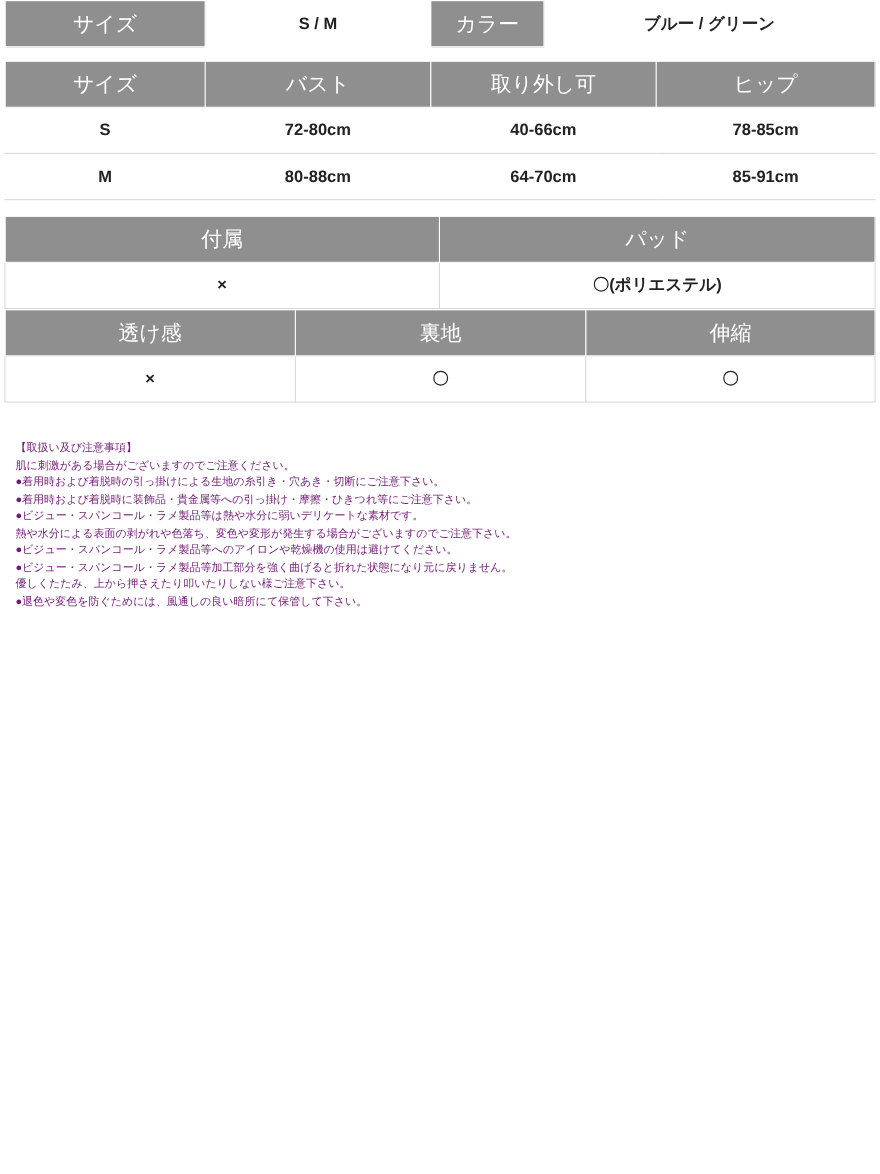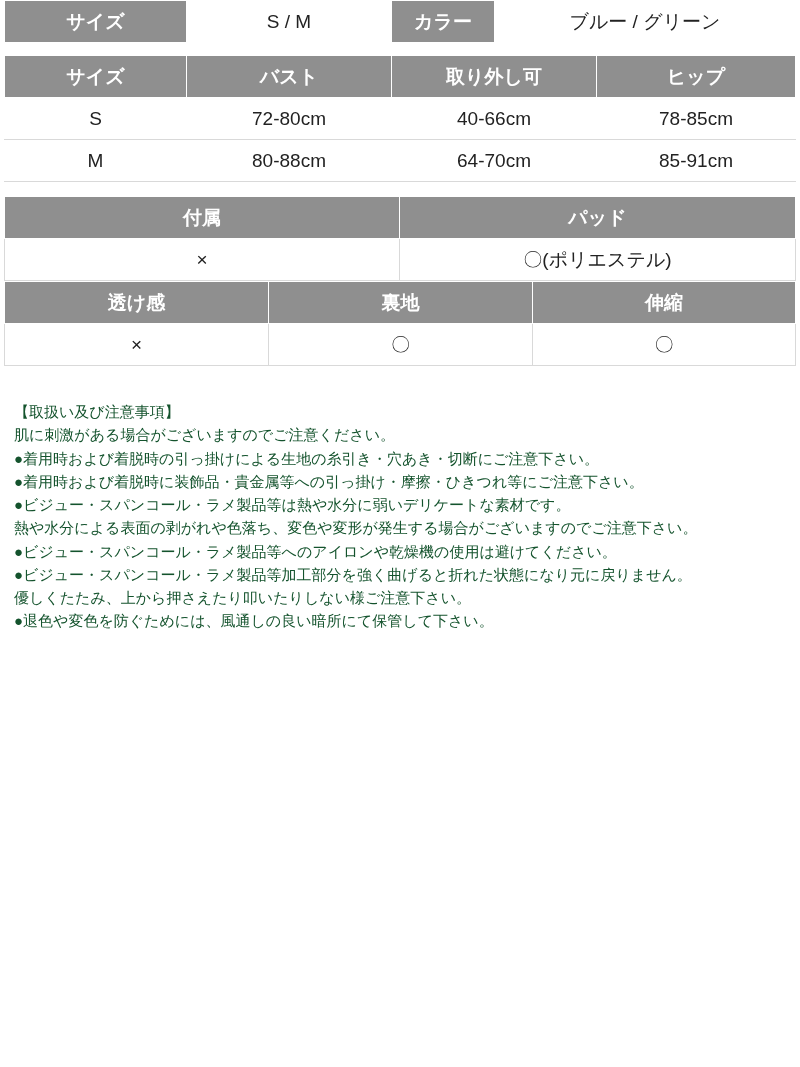--- a/index.html
+++ b/index.html
@@ -20,50 +20,50 @@
   table {
     border-collapse: collapse;
     width: 792px;
     margin: 0 4px;
     table-layout: fixed;
   }
   td {
     border: 1px solid #ffffff;
     text-align: center;
     vertical-align: middle;
-    font-size: 19px;
+    font-size: 15px;
     color: #222222;
     height: 42px;
     padding: 2px 4px;
     background: #ffffff;
-    font-weight: normal;
+    font-weight: bold;
   }
   td.hd {
     background: #8f8f8f;
     color: #ffffff;
-    font-weight: bold;
+    font-weight: normal;
     font-size: 19px;
   }
   
   .tbl-spec td.val {
     border: 1px solid #ffffff;
   }
   .tbl-size td.val {
     border: 1px solid #e3e3e3;
     border-left-color: #ffffff;
     border-right-color: #ffffff;
   }
   .gap-small { height: 12px; }
   .gap-mid { height: 14px; }
   .notes {
     margin: 0;
     padding: 34px 24px 0 14px;
-    font-size: 15px;
+    font-size: 10px;
     line-height: 1.55;
-    color: #14532d;
+    color: #701a75;
   }
   .notes .line { white-space: nowrap; }
   .notes .title { font-weight: normal; }
   
   .tbl-size td {
     border-top: 1px solid #ffffff;
     border-bottom: 1px solid #ffffff;
   }
   .tbl-size tr.datarow td {
     border-bottom: 1px solid #d9d9d9;

